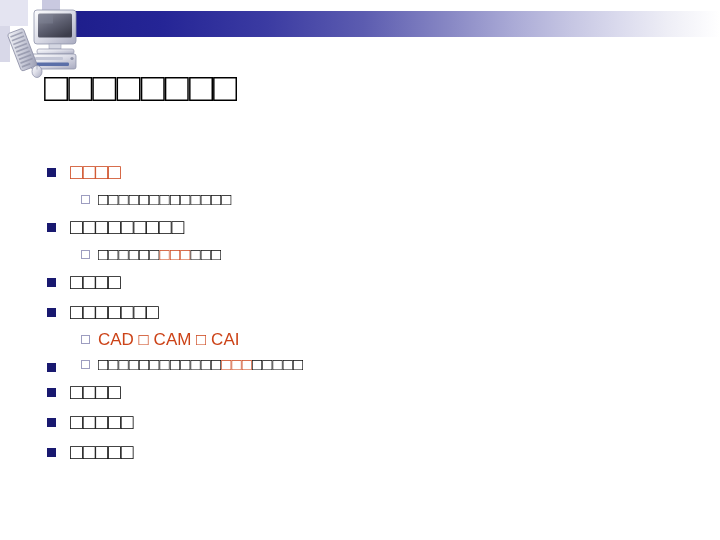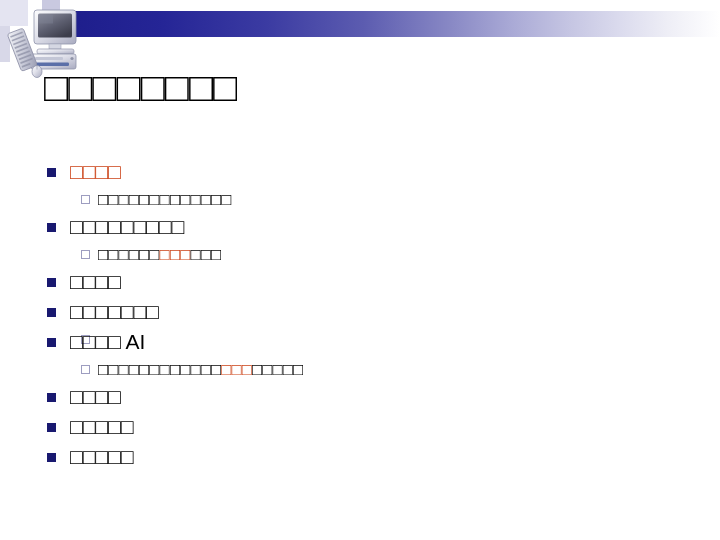--- a/index.html
+++ b/index.html
@@ -236,25 +236,25 @@
 
     <div class="line lvl1">
       <span class="bullet"></span><span class="txt">□□□□</span>
     </div>
 
     <div class="line lvl1">
       <span class="bullet"></span><span class="txt">□□□□□□□</span>
     </div>
 
     <div class="line lvl2">
+      <span class="bullet"></span><span class="txt em latin">CAD □ CAM □ CAI</span>
+    </div>
+
+    <div class="line lvl1">
       <span class="bullet"></span>
-    </div>
-
-    <div class="line lvl1">
-      <span class="bullet"></span><span class="txt">□□□□ AI</span>
     </div>
 
     <div class="line lvl2">
       <span class="bullet"></span><span class="txt">□□□□□□□□□□□□</span><span class="txt em">□□□</span><span class="txt">□□□□□</span>
     </div>
 
     <div class="line lvl1">
       <span class="bullet"></span><span class="txt">□□□□</span>
     </div>
 

